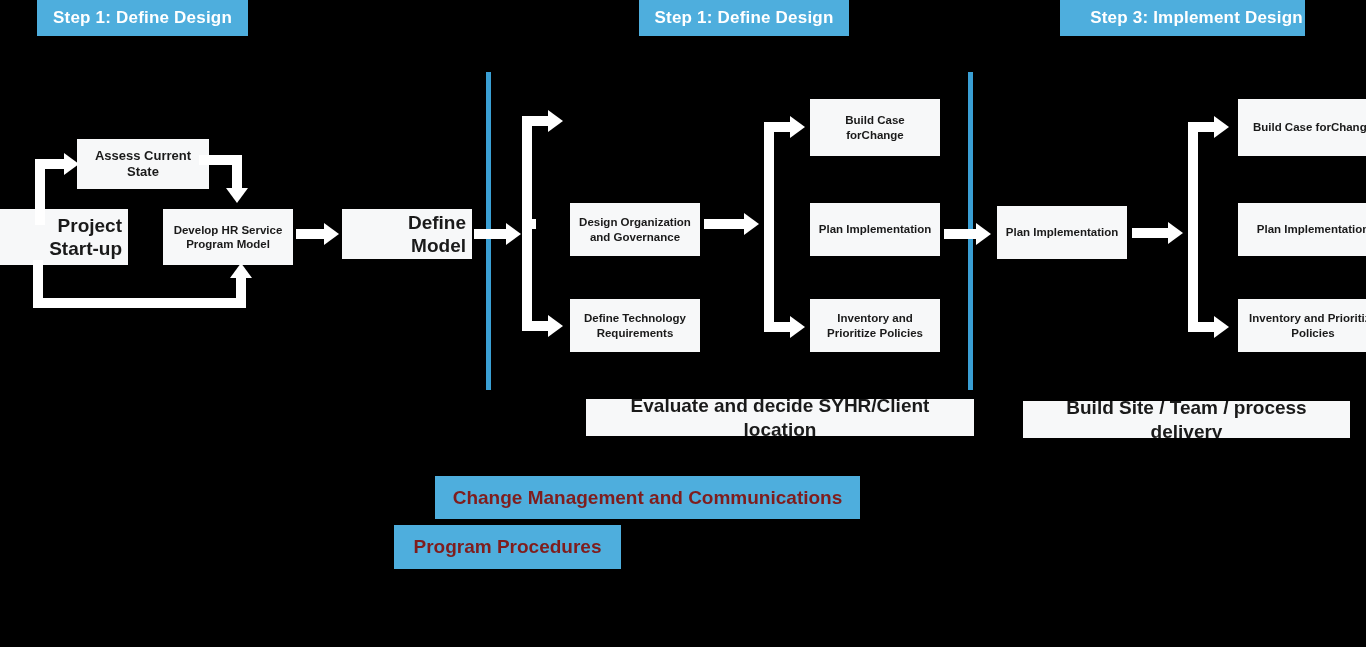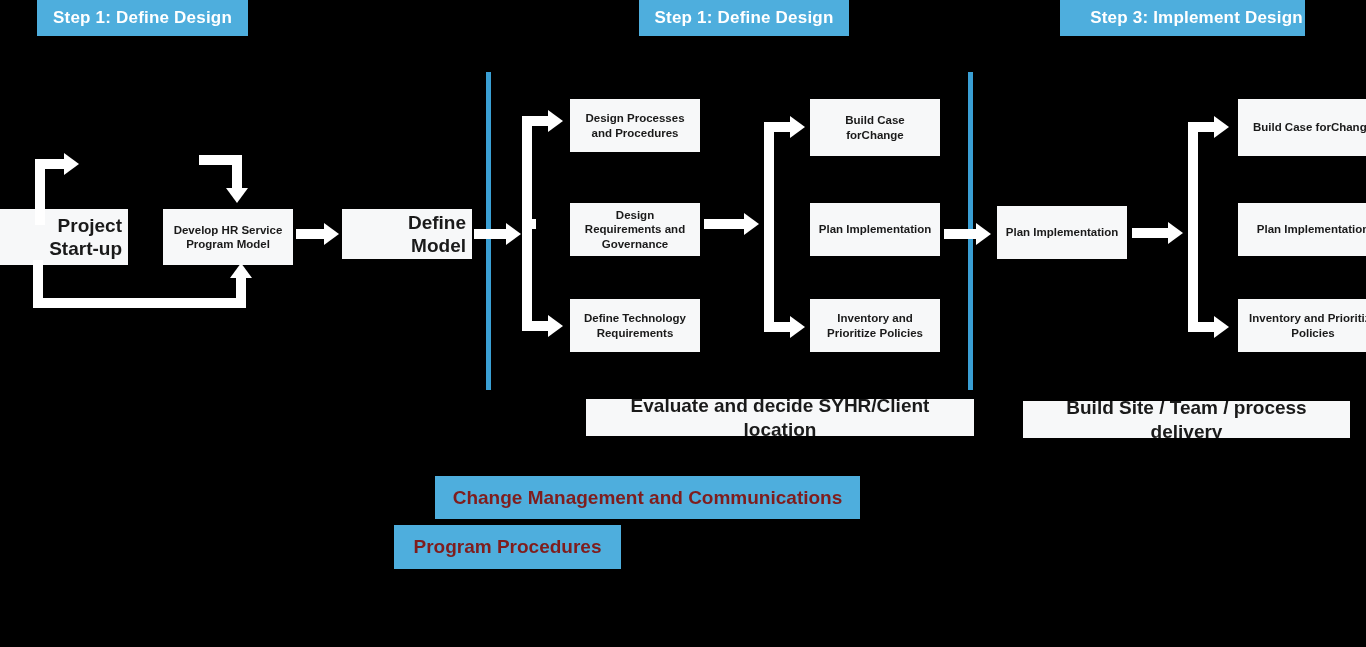--- a/index.html
+++ b/index.html
@@ -115,20 +115,21 @@
 
   <div class="step-chip" style="left:639px; top:0px; width:210px;">Step 1: Define Design</div>
 
   <div class="step-chip" style="left:1060px; top:0px; width:245px;padding-left:44px;">Step 3: Implement Design</div>
 
   <div class="divider" style="left:486px; top:72px; height:318px;"></div>
   <div class="divider" style="left:968px; top:72px; height:318px;"></div>
 
   <div class="pbox large" style="left:0px; top:209px; width:128px; height:56px;">Project Start-up</div>
 
+  <div class="pbox medium" style="left:77px; top:139px; width:132px; height:50px;">Assess Current State</div>
 
   <div class="pbox small" style="left:163px; top:209px; width:130px; height:56px;">Develop HR Service Program Model</div>
 
   <div class="pbox large" style="left:342px; top:209px; width:130px; height:50px;">Define Model</div>
 
   <div class="seg" style="left:35px; top:164px; width:10px; height:61px;"></div>
   <div class="seg" style="left:35px; top:159px; width:34px; height:10px;"></div>
   <div class="head right" style="left:64px; top:153px;"></div>
 
   <div class="seg" style="left:232px; top:155px; width:10px; height:10px;"></div>
@@ -140,23 +141,22 @@
   <div class="seg" style="left:33px; top:298px; width:213px; height:10px;"></div>
   <div class="seg" style="left:236px; top:276px; width:10px; height:32px;"></div>
   <div class="head up" style="left:230px; top:263px;"></div>
 
   <div class="seg" style="left:296px; top:229px; width:32px; height:10px;"></div>
   <div class="head right" style="left:324px; top:223px;"></div>
 
   <div class="seg" style="left:474px; top:229px; width:36px; height:10px;"></div>
   <div class="head right" style="left:506px; top:223px;"></div>
 
-  <div class="pbox small" style="left:570px; top:99px; width:130px; height:53px;">Design Processes and Procedures</div>
-
-  <div class="pbox small" style="left:570px; top:203px; width:130px; height:53px;">Design Requirements and Governance</div>
+
+  <div class="pbox small" style="left:570px; top:203px; width:130px; height:53px;">Design Organization and Governance</div>
 
   <div class="pbox small" style="left:570px; top:299px; width:130px; height:53px;">Define Technology Requirements</div>
 
   <div class="seg" style="left:522px; top:116px; width:10px; height:215px;"></div>
   <div class="seg" style="left:522px; top:116px; width:30px; height:10px;"></div>
   <div class="head right" style="left:548px; top:110px;"></div>
   <div class="seg" style="left:522px; top:321px; width:30px; height:10px;"></div>
   <div class="head right" style="left:548px; top:315px;"></div>
 
   <div class="seg" style="left:522px; top:219px; width:14px; height:10px;"></div>

